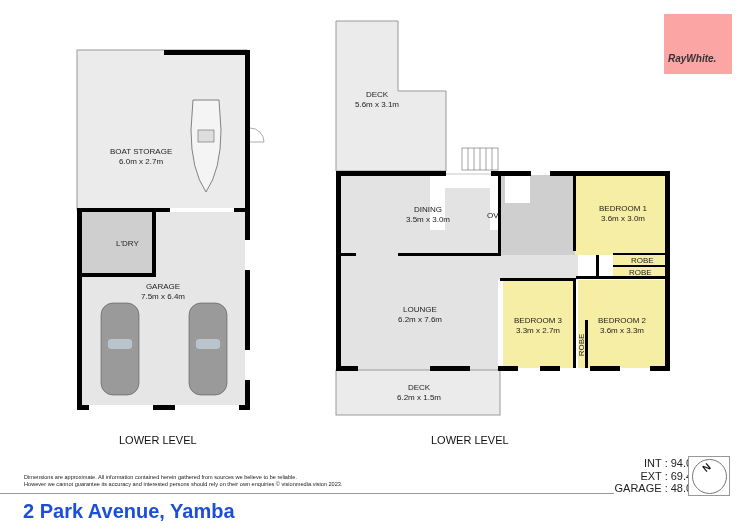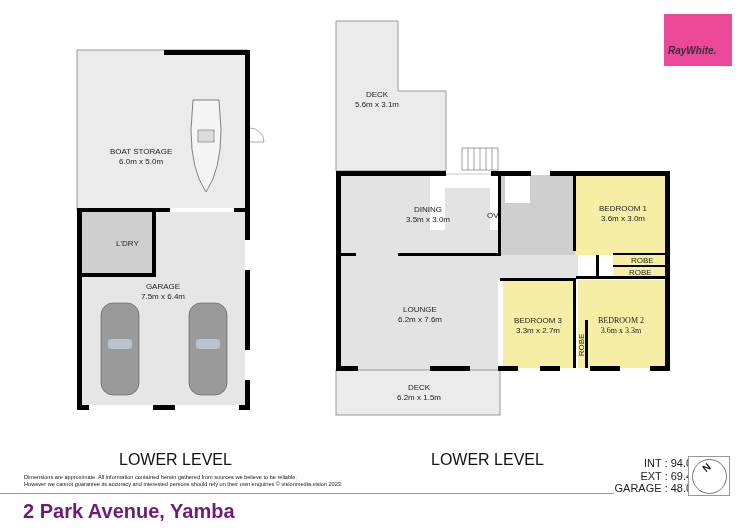--- a/index.html
+++ b/index.html
@@ -1,26 +1,26 @@
 <!DOCTYPE html>
 <html><head>
 <meta charset="utf-8">
 <style>
   html,body{margin:0;padding:0;background:#ffffff;}
   body{width:750px;height:531px;position:relative;overflow:hidden;font-family:"Liberation Sans",sans-serif;color:#111;}
   .lbl{position:absolute;text-align:center;font-size:8px;line-height:10px;color:#222;white-space:nowrap;}
   .lbl .n{display:block;}
   .lbl .d{display:block;}
-  .level{position:absolute;font-size:16px;color:#111;margin-top:17px;}
+  .level{position:absolute;font-size:11px;color:#111;}
   .disclaimer{position:absolute;left:24px;top:474px;font-size:5.6px;line-height:7px;color:#222;}
   .rule{position:absolute;left:0;top:493px;width:614px;height:1px;background:#999;}
-  .address{position:absolute;left:23px;top:500px;font-size:20px;font-weight:bold;color:#701a75;}
+  .address{position:absolute;left:23px;top:500px;font-size:20px;font-weight:bold;color:#1d4ed8;}
   .areas{position:absolute;left:595px;top:457px;width:110px;text-align:right;font-size:11px;line-height:12.5px;color:#222;}
   .compass{position:absolute;left:688px;top:456px;width:40px;height:38px;border:1px solid #999;background:#fff;}
-  .logo{position:absolute;left:664px;top:14px;width:68px;height:52px;background:#ec4899;}
+  .logo{position:absolute;left:664px;top:14px;width:68px;height:60px;background:#fca5a5;}
   .logo span{position:absolute;left:4px;bottom:10px;font-size:10px;font-weight:bold;font-style:italic;color:#333;}
   svg{position:absolute;left:0;top:0;}
 </style>
 </head>
 <body>
 
 <svg width="750" height="531">
 
   <g>
 
@@ -119,21 +119,21 @@
 
   <path d="M697 485 L716 471 L712 466" fill="none" stroke="#111" stroke-width="2"></path>
 </svg>
 
 <div class="logo">
   <span>RayWhite.</span>
 </div>
 
 <div class="lbl" style="left:110px;top:122px;margin-top:25px;">
   <span class="n">BOAT STORAGE</span>
-  <span class="d">6.0m x 5.0m</span>
+  <span class="d">6.0m x 2.7m</span>
 </div>
 <div class="lbl" style="left:116px;top:239px;">
   <span class="n">L'DRY</span>
 </div>
 <div class="lbl" style="left:141px;top:282px;">
   <span class="n">GARAGE</span>
   <span class="d">7.5m x 6.4m</span>
 </div>
 
 <div class="lbl" style="left:355px;top:90px;">
@@ -149,21 +149,21 @@
   <span class="d">3.6m x 3.0m</span>
 </div>
 <div class="lbl" style="left:398px;top:305px;">
   <span class="n">LOUNGE</span>
   <span class="d">6.2m x 7.6m</span>
 </div>
 <div class="lbl" style="left:514px;top:316px;">
   <span class="n">BEDROOM 3</span>
   <span class="d">3.3m x 2.7m</span>
 </div>
-<div class="lbl" style="left:598px;top:316px;font-family:Liberation Serif, serif;">
+<div class="lbl" style="left:598px;top:316px;">
   <span class="n">BEDROOM 2</span>
   <span class="d">3.6m x 3.3m</span>
 </div>
 <div class="lbl" style="left:397px;top:383px;">
   <span class="n">DECK</span>
   <span class="d">6.2m x 1.5m</span>
 </div>
 <div class="lbl" style="left:487px;top:211px;">OV</div>
 <div class="lbl" style="left:631px;top:256px;">ROBE</div>
 <div class="lbl" style="left:629px;top:268px;">ROBE</div>

